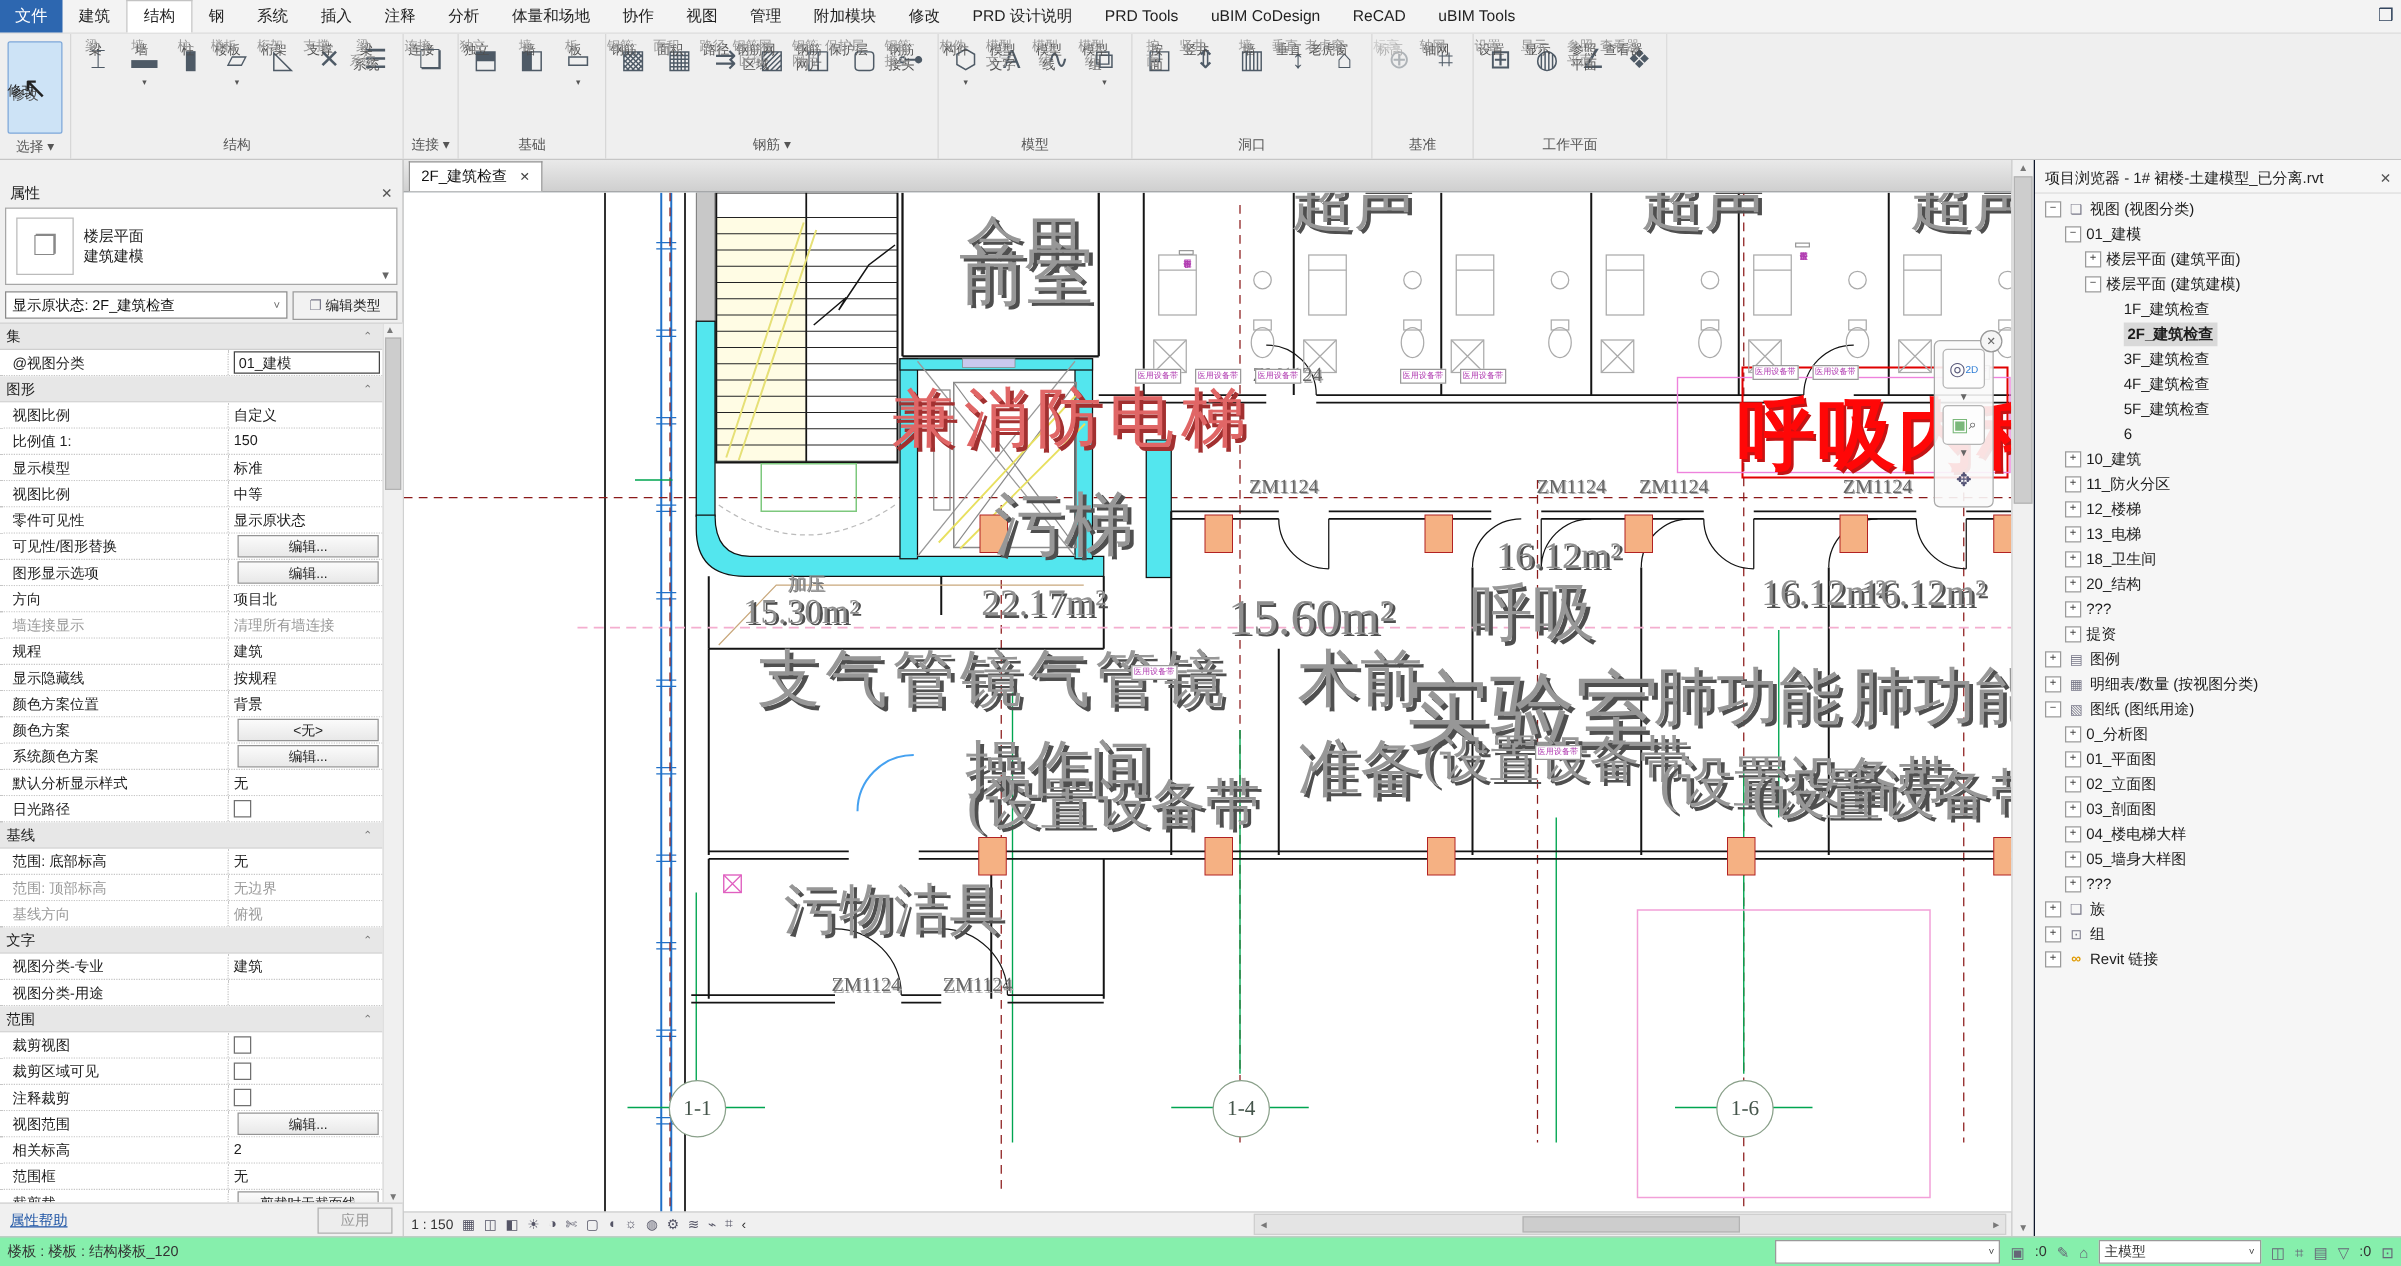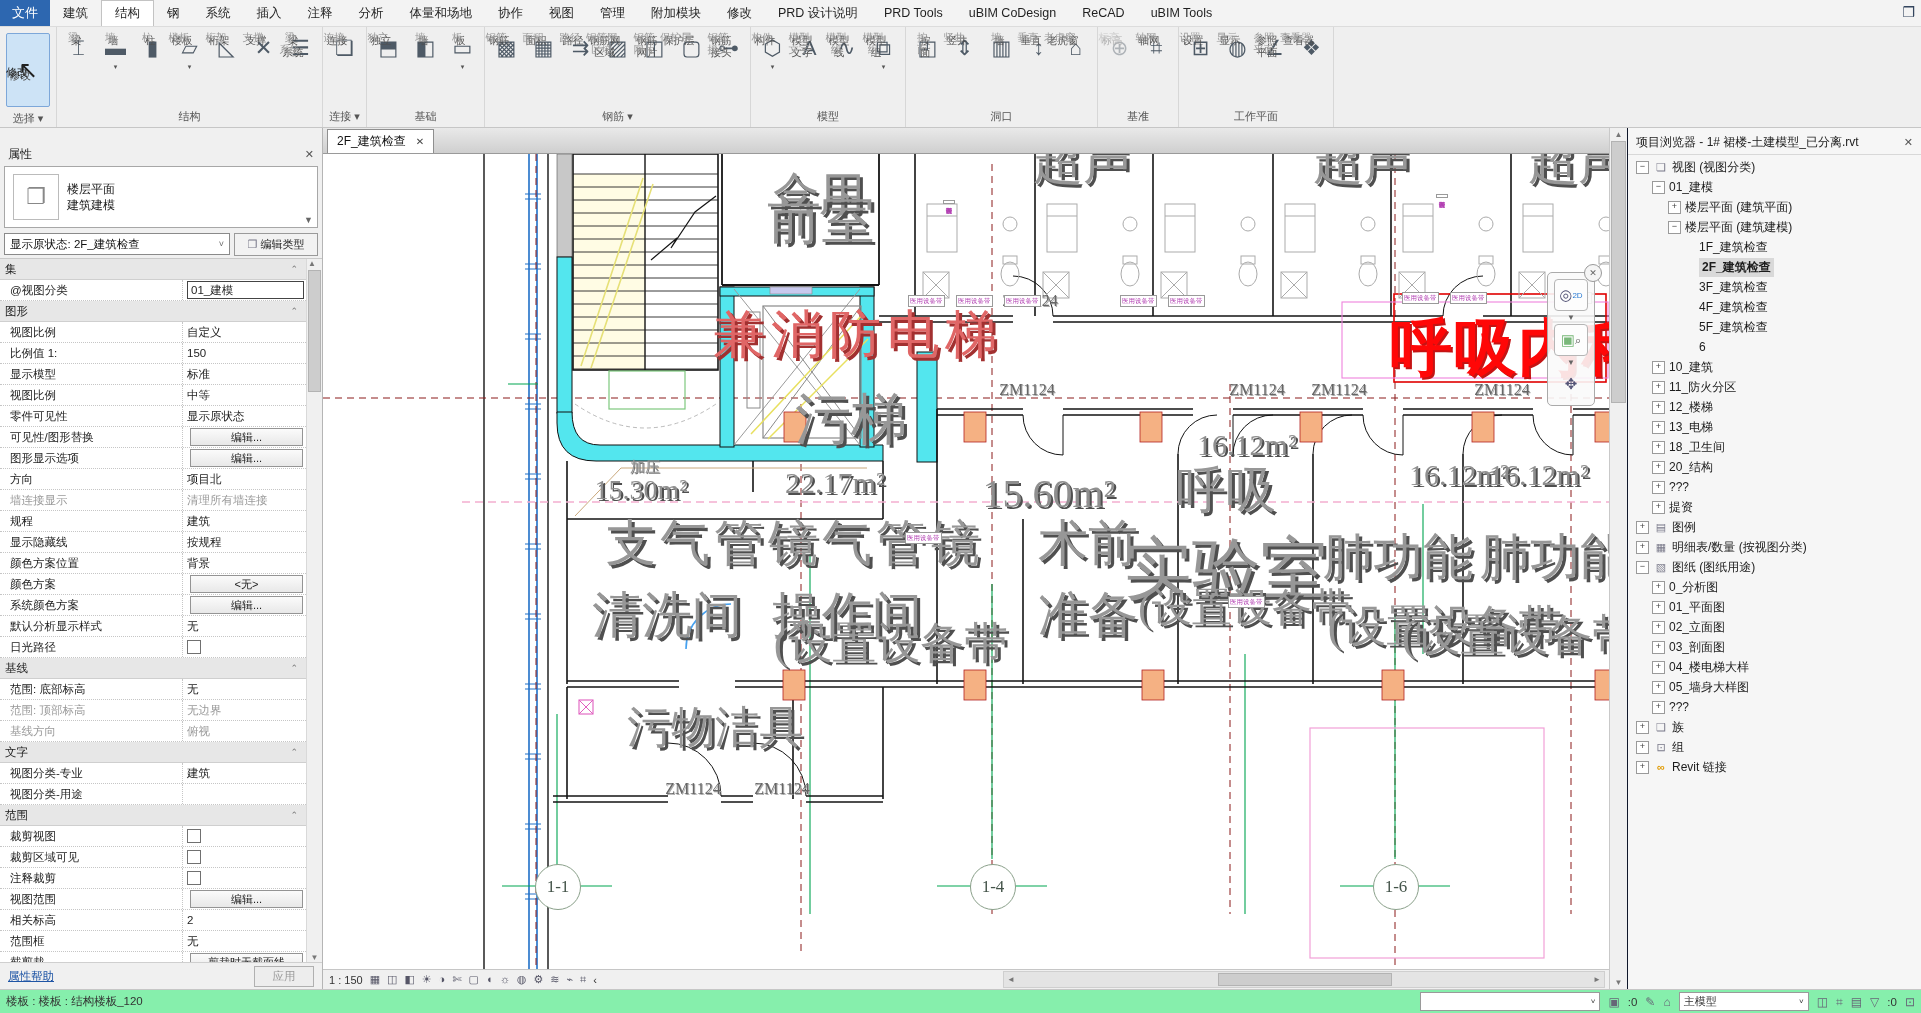--- a/index.html
+++ b/index.html
@@ -659,21 +659,20 @@
         <div id="labels">
             <div class="lb" style="left: 496px; top: -30px; font-size: 46px; margin-top: 40px;">合用</div>
             <div class="lb" style="left: 498px; top: 30px; font-size: 54px;">前室</div>
             <div class="lb" style="left: 760px; top: -26px; font-size: 50px;">超声</div>
             <div class="lb" style="left: 1040px; top: -26px; font-size: 50px;">超声</div>
             <div class="lb" style="left: 1255px; top: -26px; font-size: 50px;">超声</div>
             <div class="lb red" style="left: 535px; top: 146px; font-size: 52px; letter-spacing: 6px;">兼消防电梯</div>
             <div class="lb" style="left: 528px; top: 228px; font-size: 56px;">污梯</div>
             <div class="lb red2" style="left: 1195px; top: 152px; font-size: 62px; letter-spacing: 2px;">呼吸内科</div>
             <div class="lb" style="left: 472px; top: 356px; font-size: 50px; letter-spacing: 4px;">支气管镜气管镜</div>
-            <div class="lb" style="left: 344px; top: 428px; font-size: 50px;">清洗间</div>
             <div class="lb" style="left: 524px; top: 428px; font-size: 50px;">操作间</div>
             <div class="lb" style="left: 568px; top: 460px; font-size: 44px;">(设置设备带</div>
             <div class="lb" style="left: 765px; top: 356px; font-size: 50px;">术前</div>
             <div class="lb" style="left: 765px; top: 428px; font-size: 50px;">准备</div>
             <div class="lb" style="left: 903px; top: 303px; font-size: 50px;">呼吸</div>
             <div class="lb" style="left: 903px; top: 370px; font-size: 68px;">实验室</div>
             <div class="lb" style="left: 1075px; top: 370px; font-size: 50px;">肺功能</div>
             <div class="lb" style="left: 1232px; top: 370px; font-size: 50px;">肺功能</div>
             <div class="lb" style="left: 922px; top: 426px; font-size: 40px;">(设置设备带</div>
             <div class="lb" style="left: 1122px; top: 443px; font-size: 44px;">(设置设备带</div>

